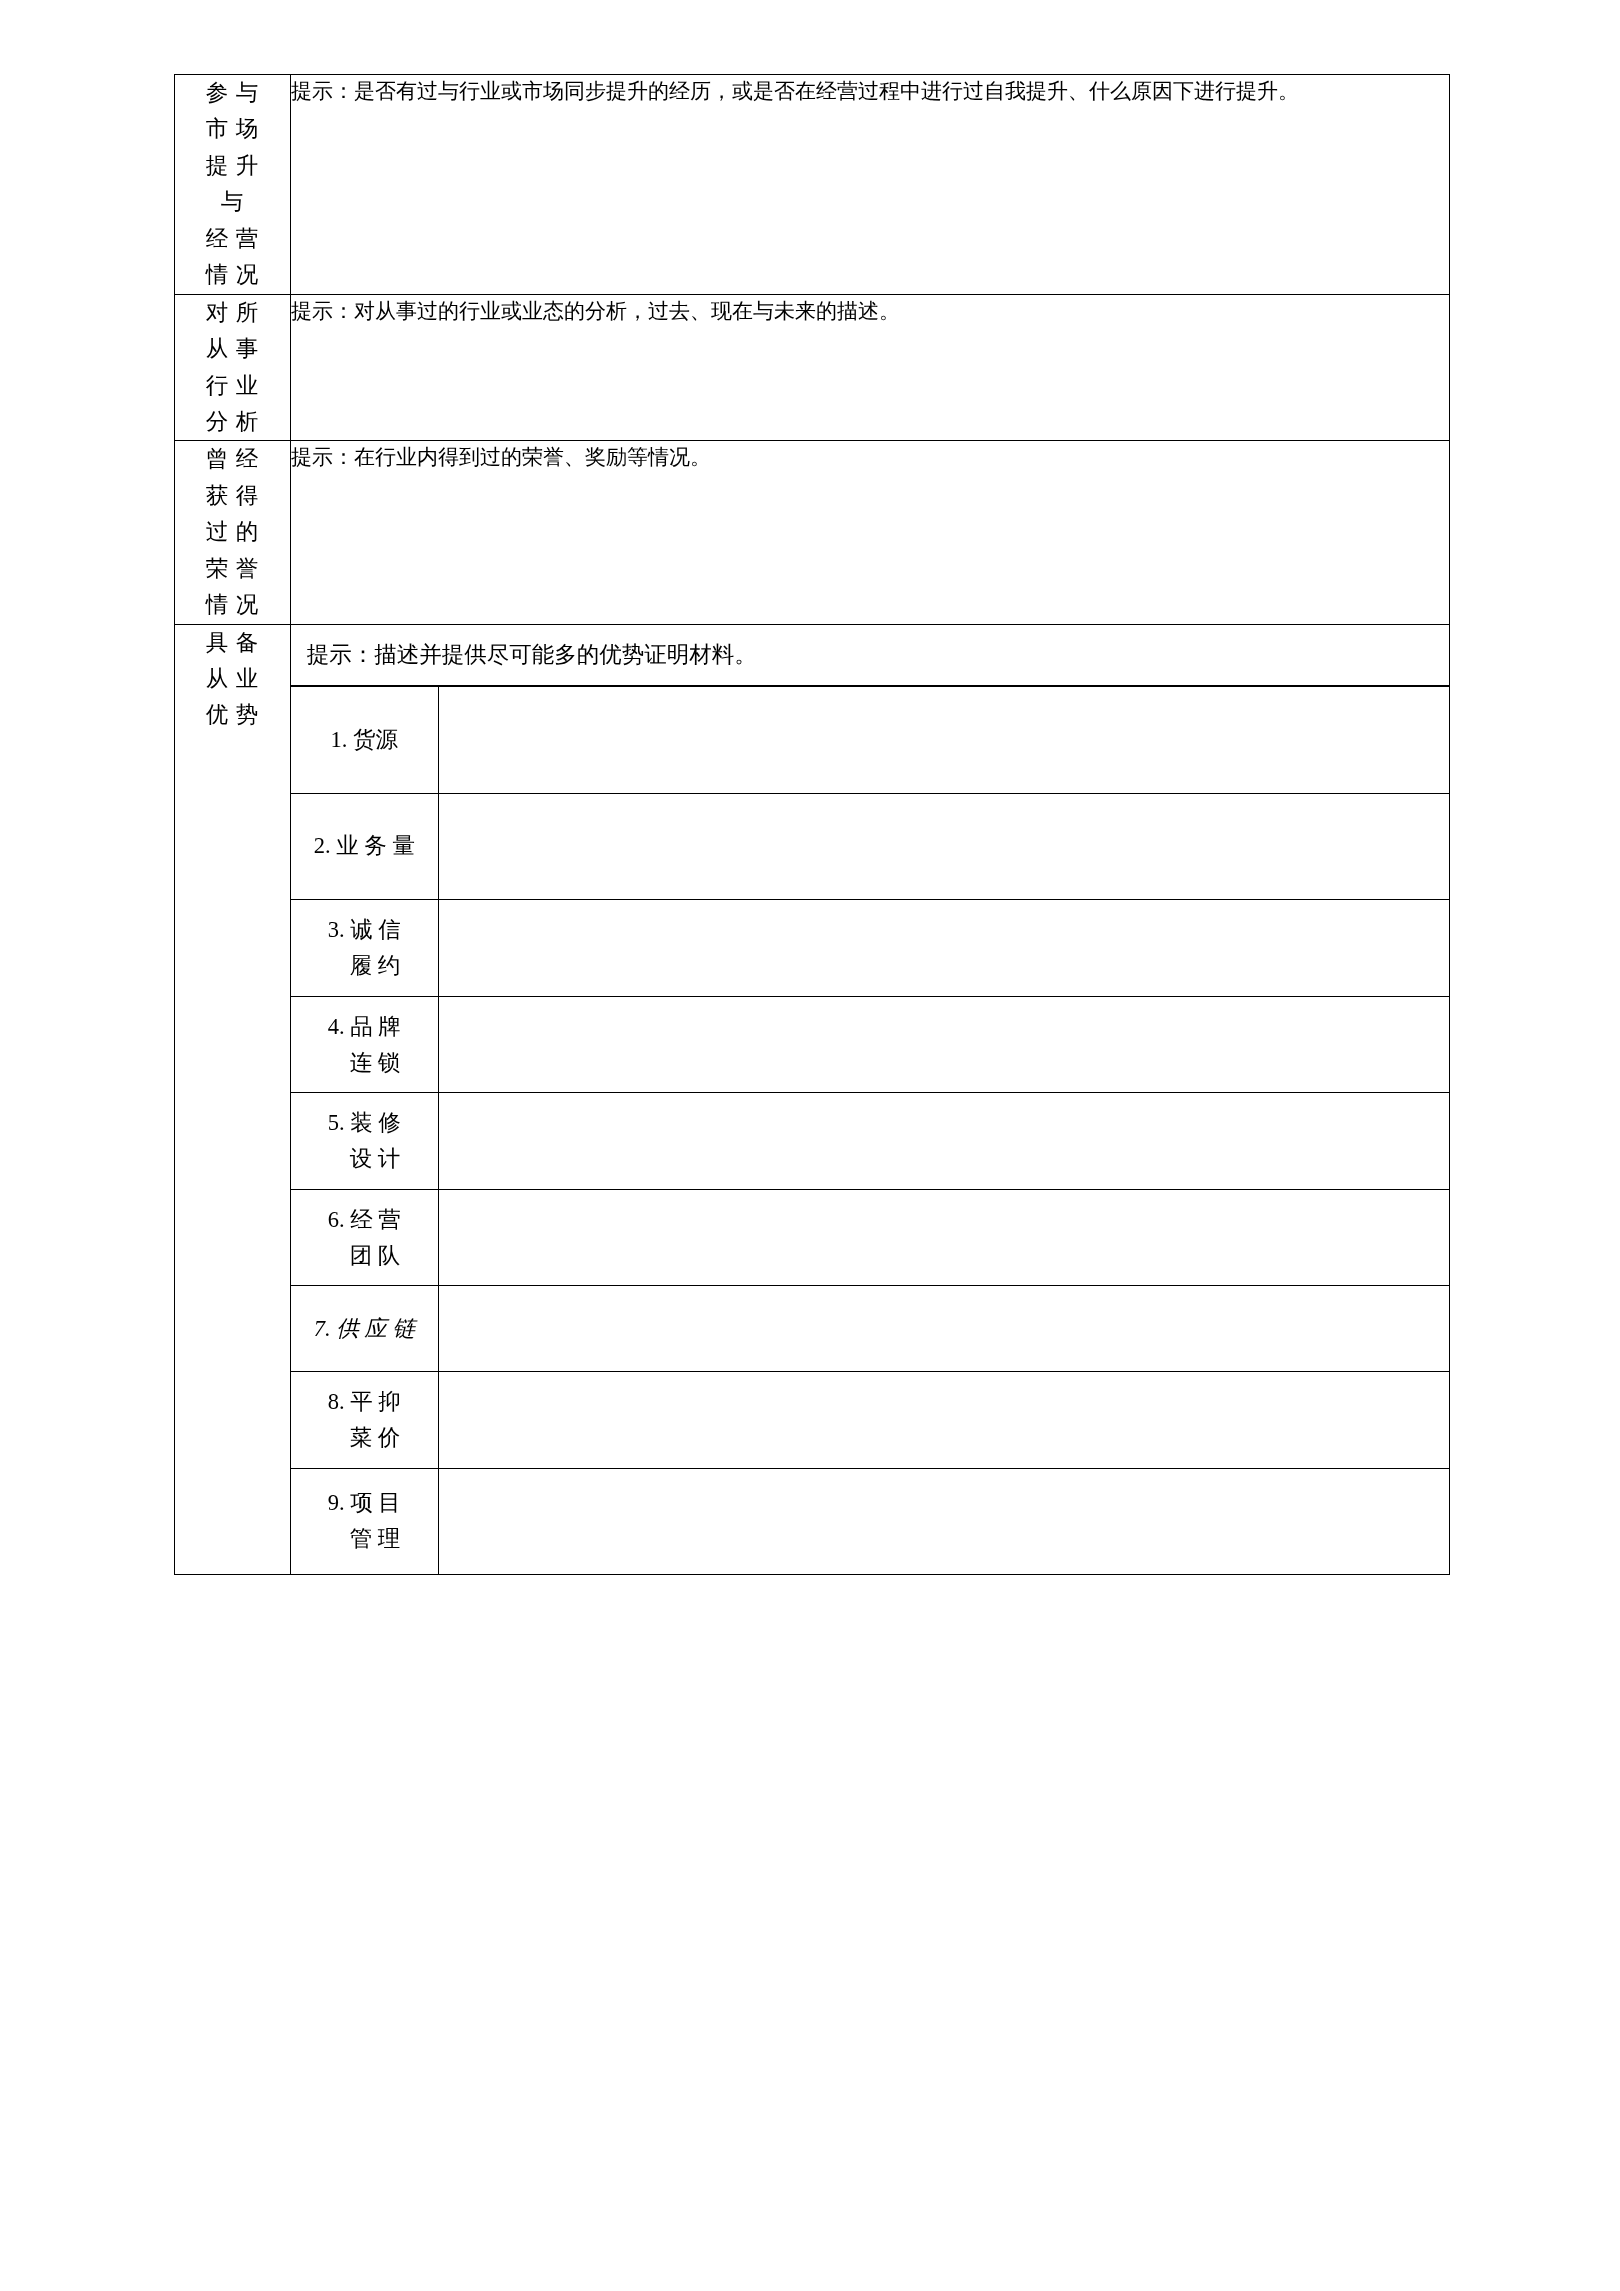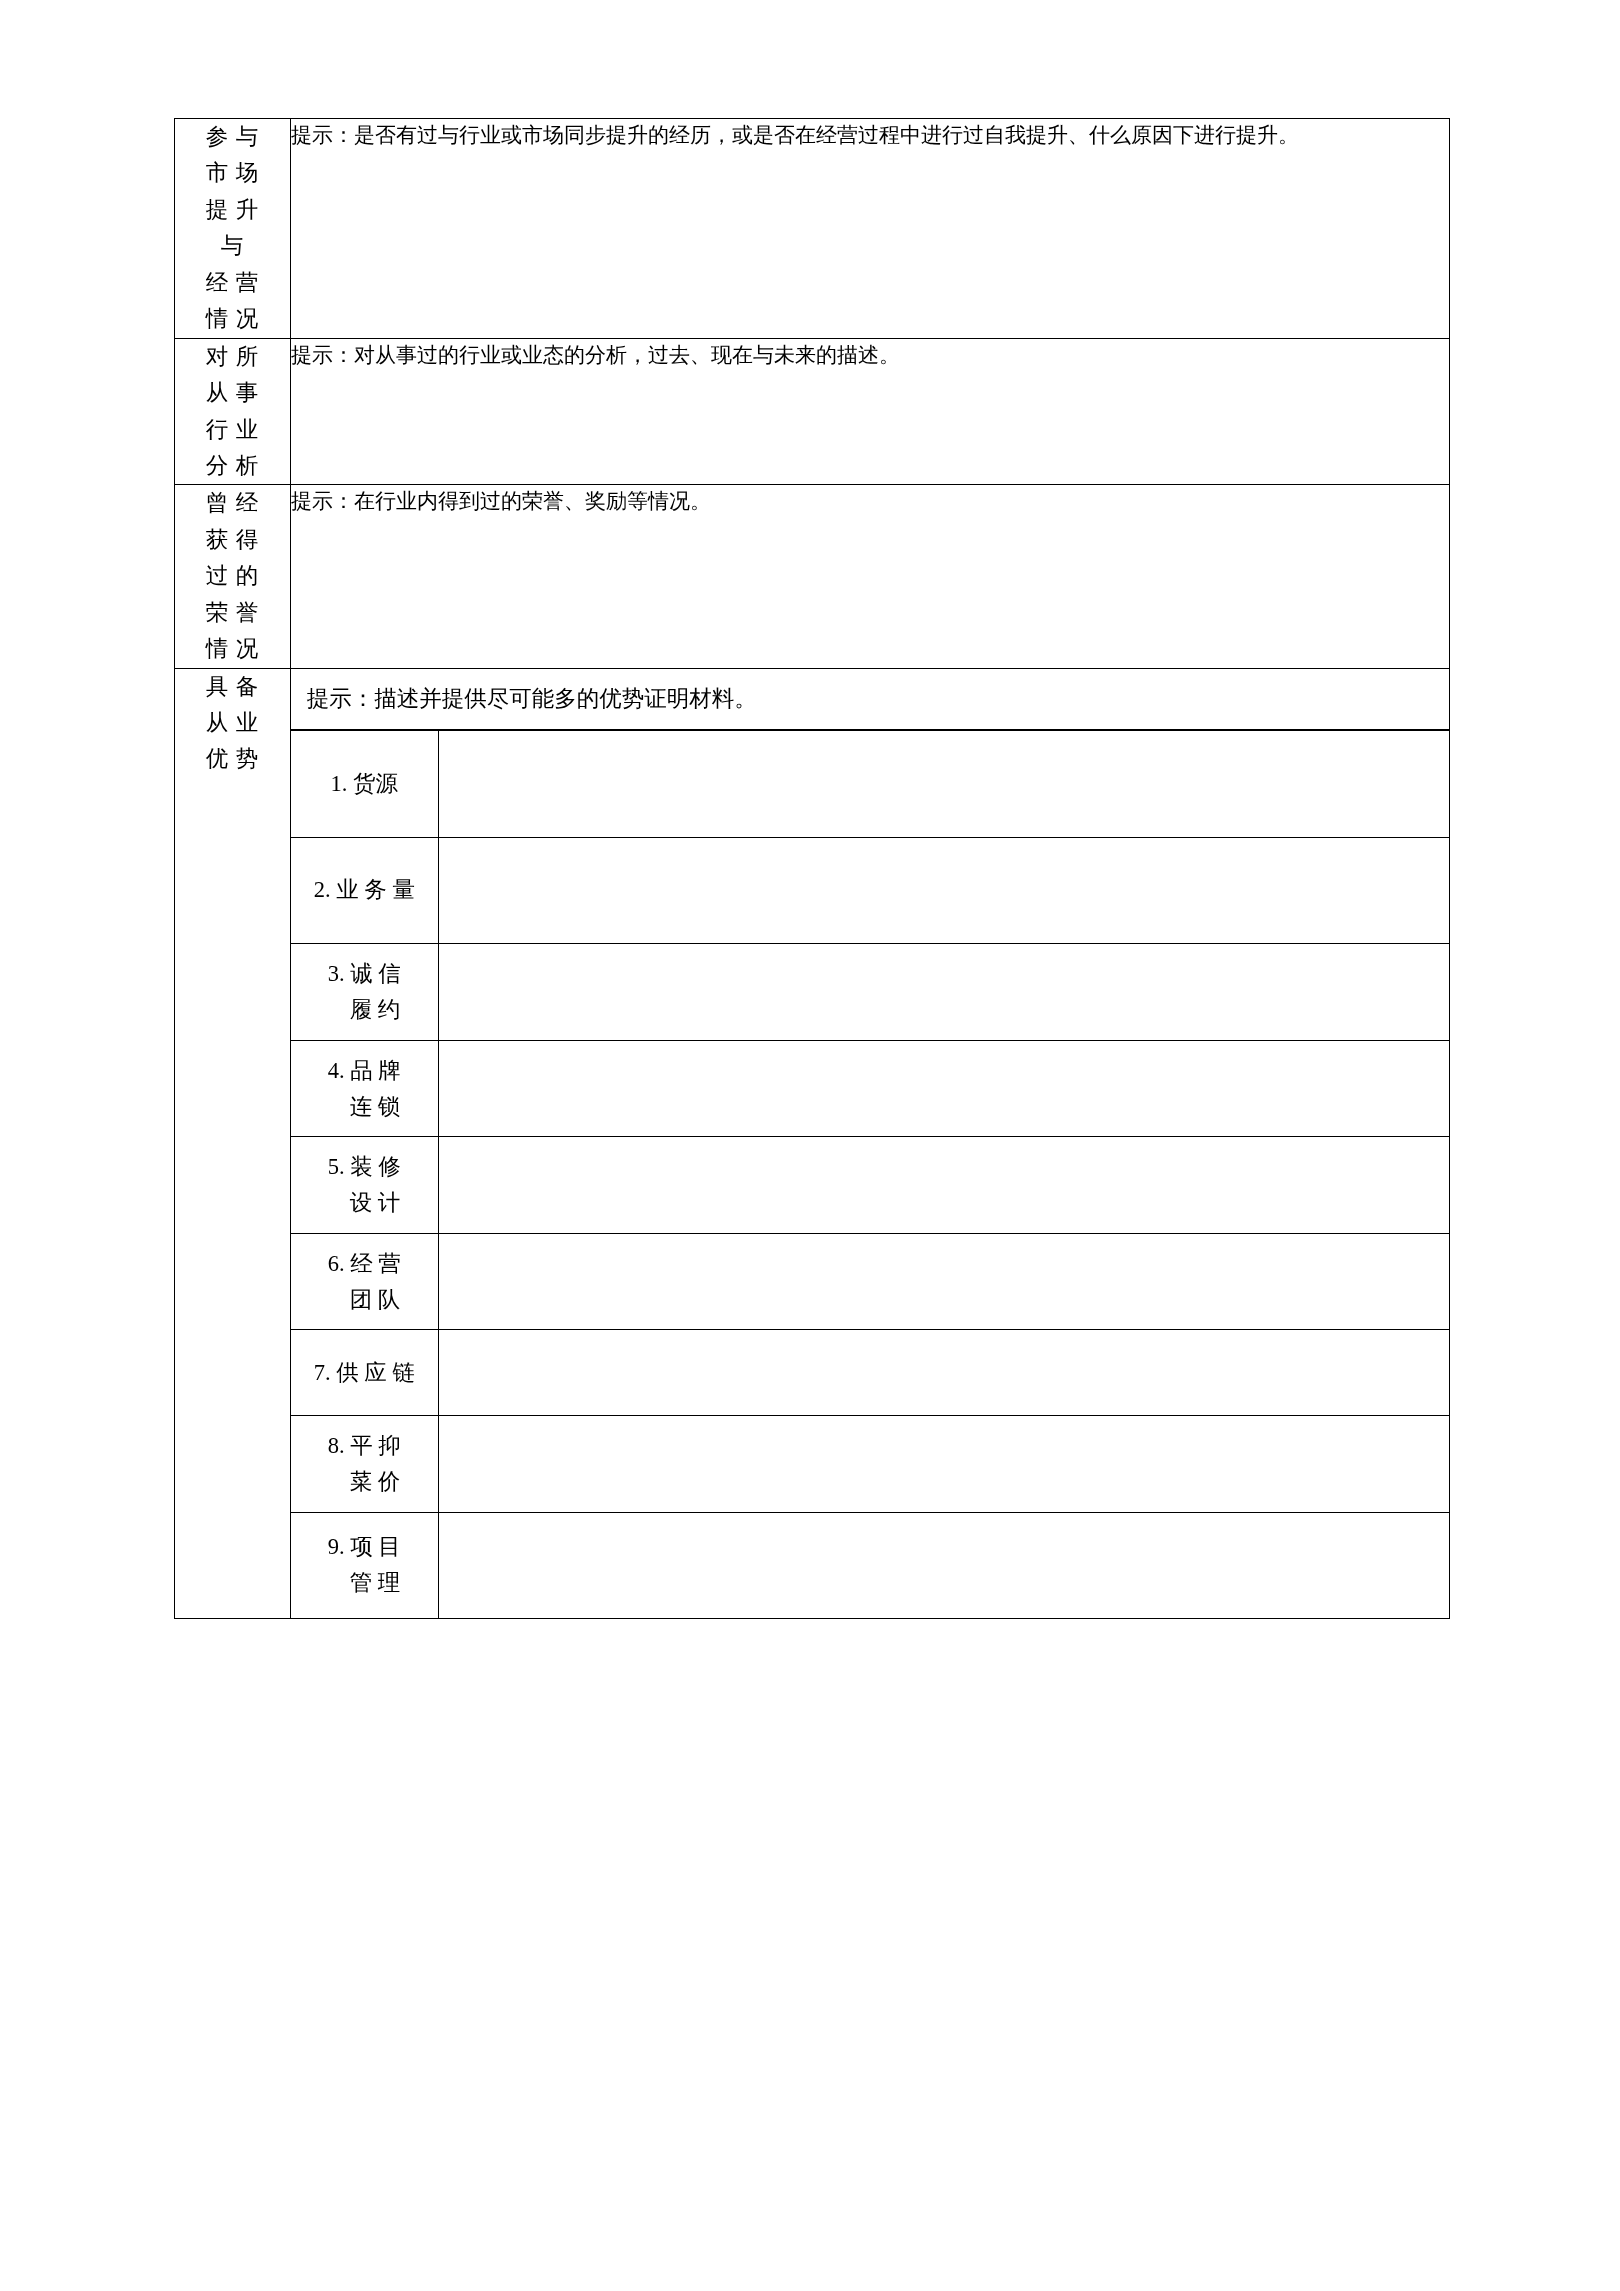--- a/index.html
+++ b/index.html
@@ -13,21 +13,21 @@
     height: 2292px;
     font-family: "Liberation Serif", "DejaVu Serif", serif;
     color: #000000;
     position: relative;
   }
 
   .page {
     box-sizing: border-box;
     width: 1620px;
     height: 2292px;
-    padding: 118px 174px 0 174px;
+    padding: 74px 174px 0 174px;
   }
 
   table.form {
     border-collapse: collapse;
     table-layout: fixed;
     width: 1274px;
   }
 
   table.form td {
     border: 1.5px solid #000000;
@@ -93,21 +93,21 @@
     font-size: 22.5px;
     line-height: 1.55;
     border-bottom: 1.5px solid #000000;
   }
 
   .h-market { height: 211px; }
   .h-honor { height: 155px; }
   .h-analysis { height: 137px; }
 
   .row-tall { height: 82px; }
-  .row-short { height: 61px; }
+  .row-short { height: 61px; font-style: italic; }
   .row-mid { height: 71px; }
 </style>
 </head>
 <body>
 
 <div class="page">
   <table class="form">
     <colgroup>
       <col style="width:116px">
       <col style="width:1159px">

